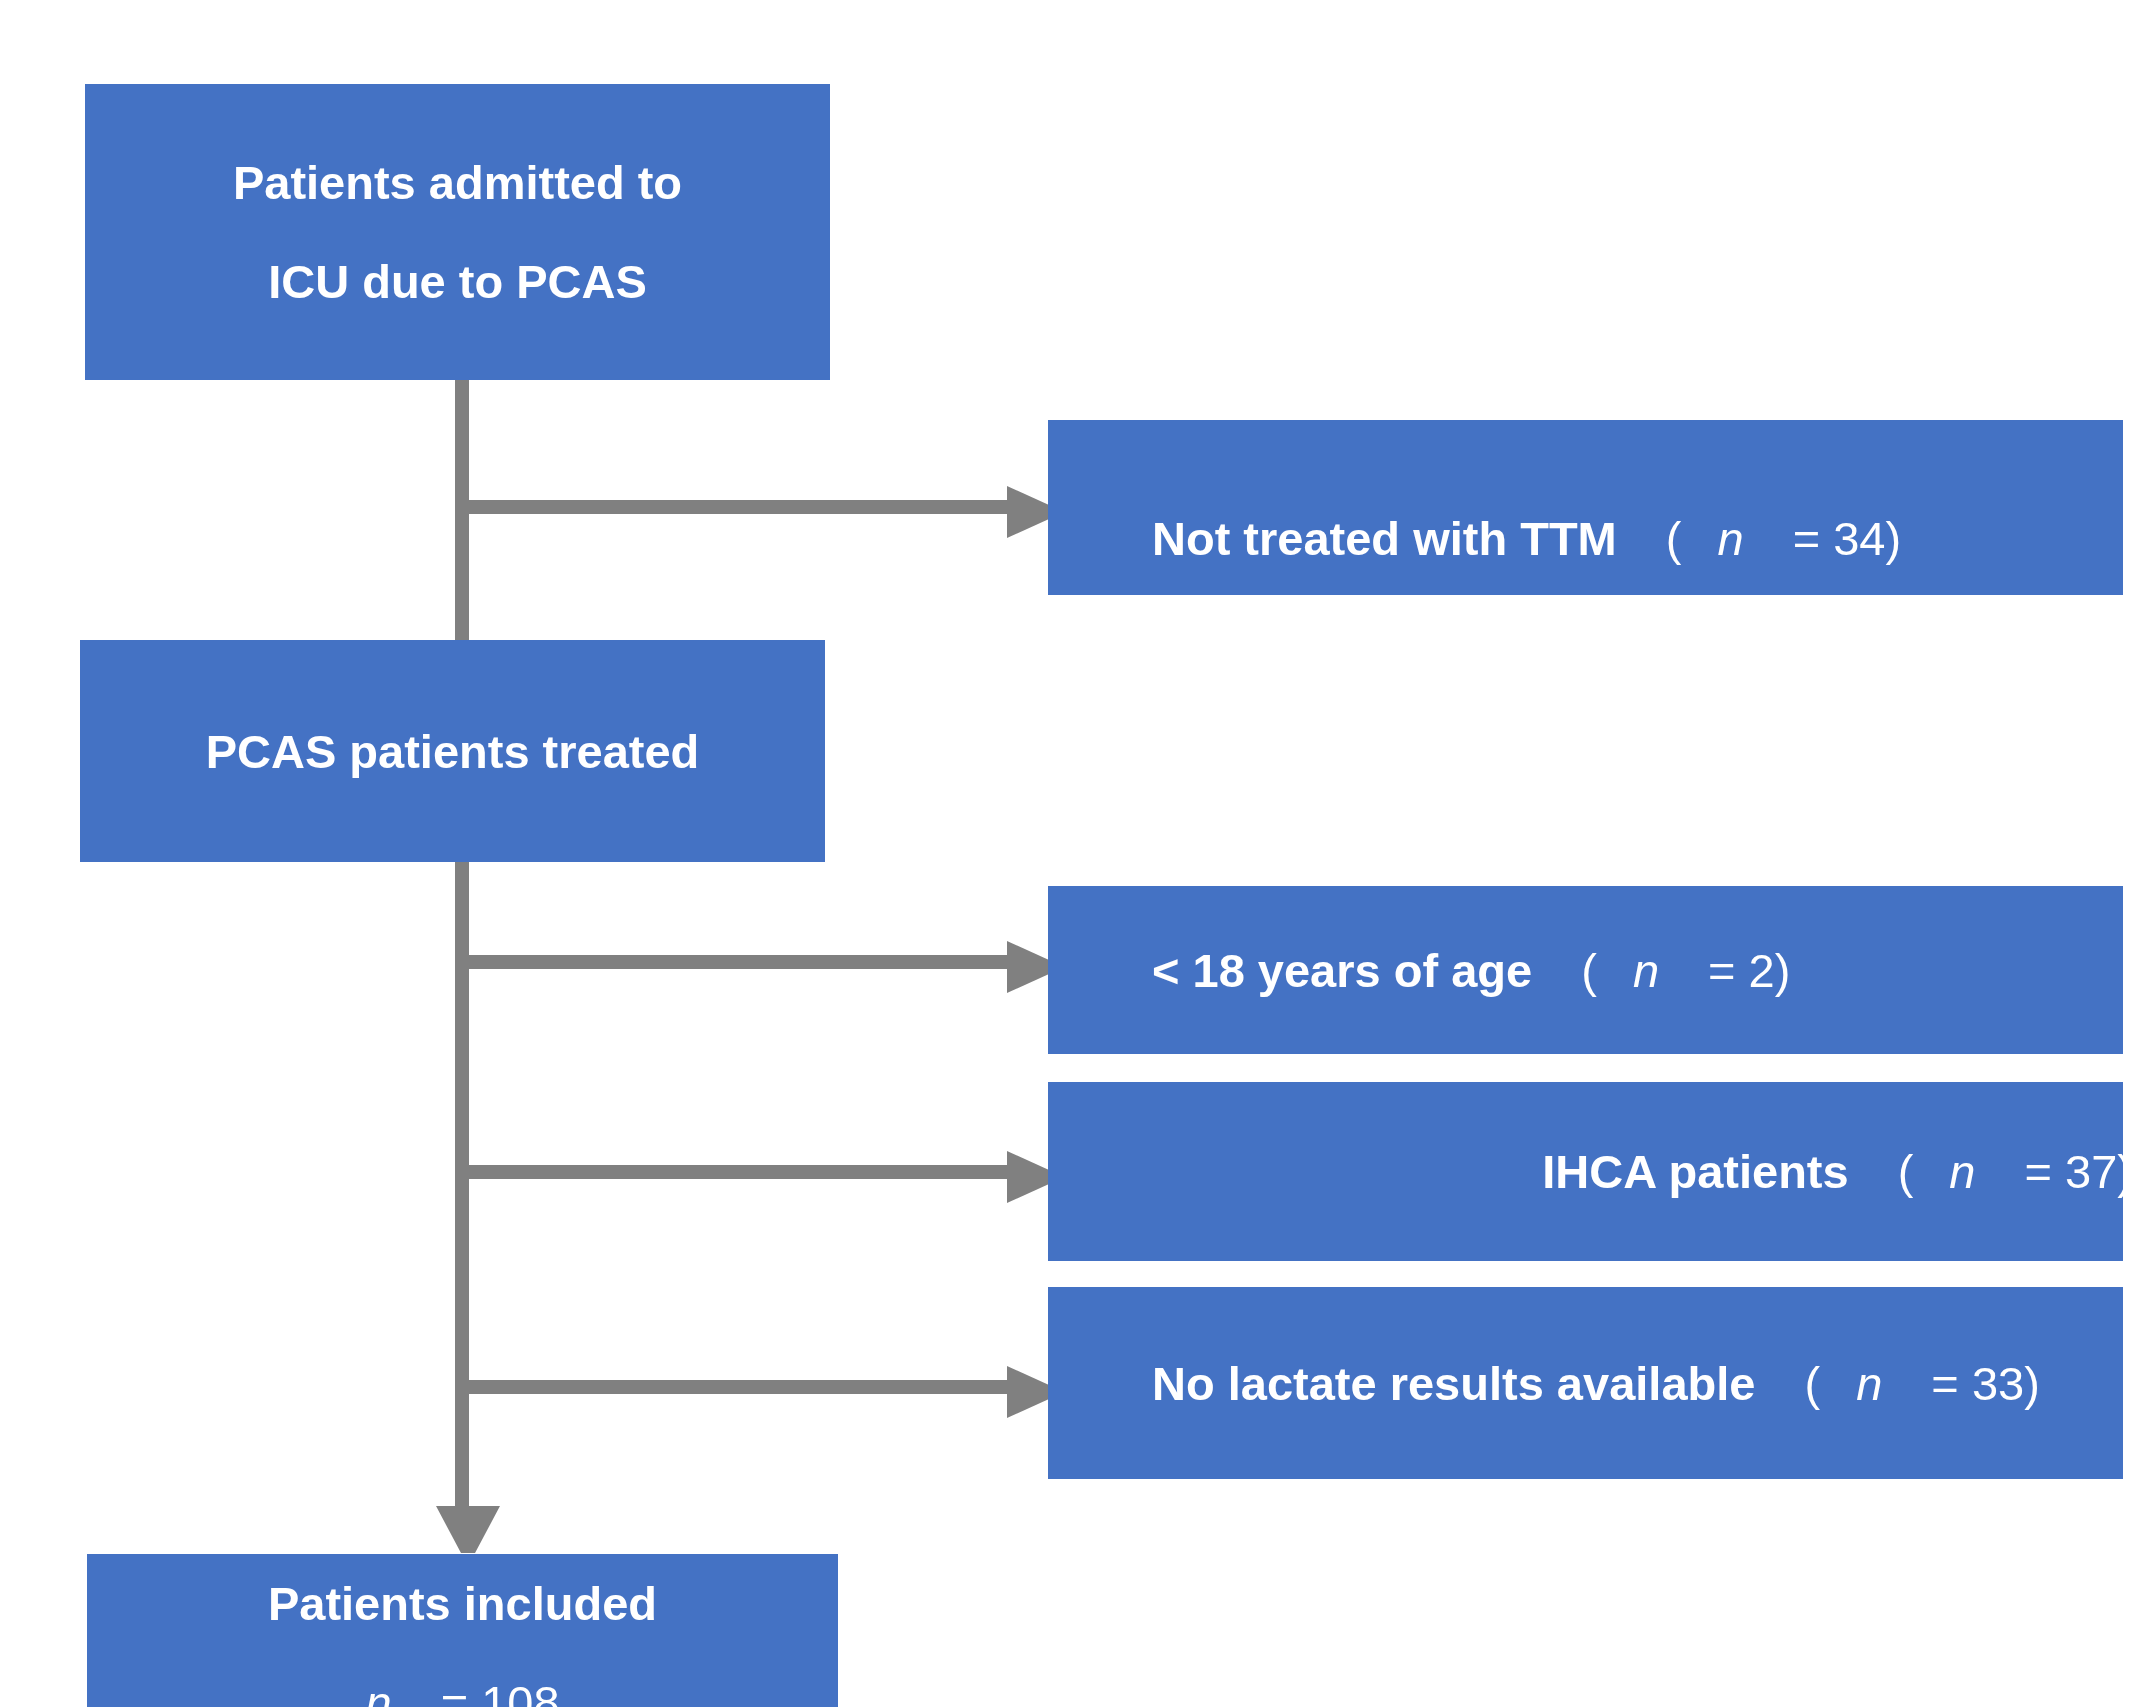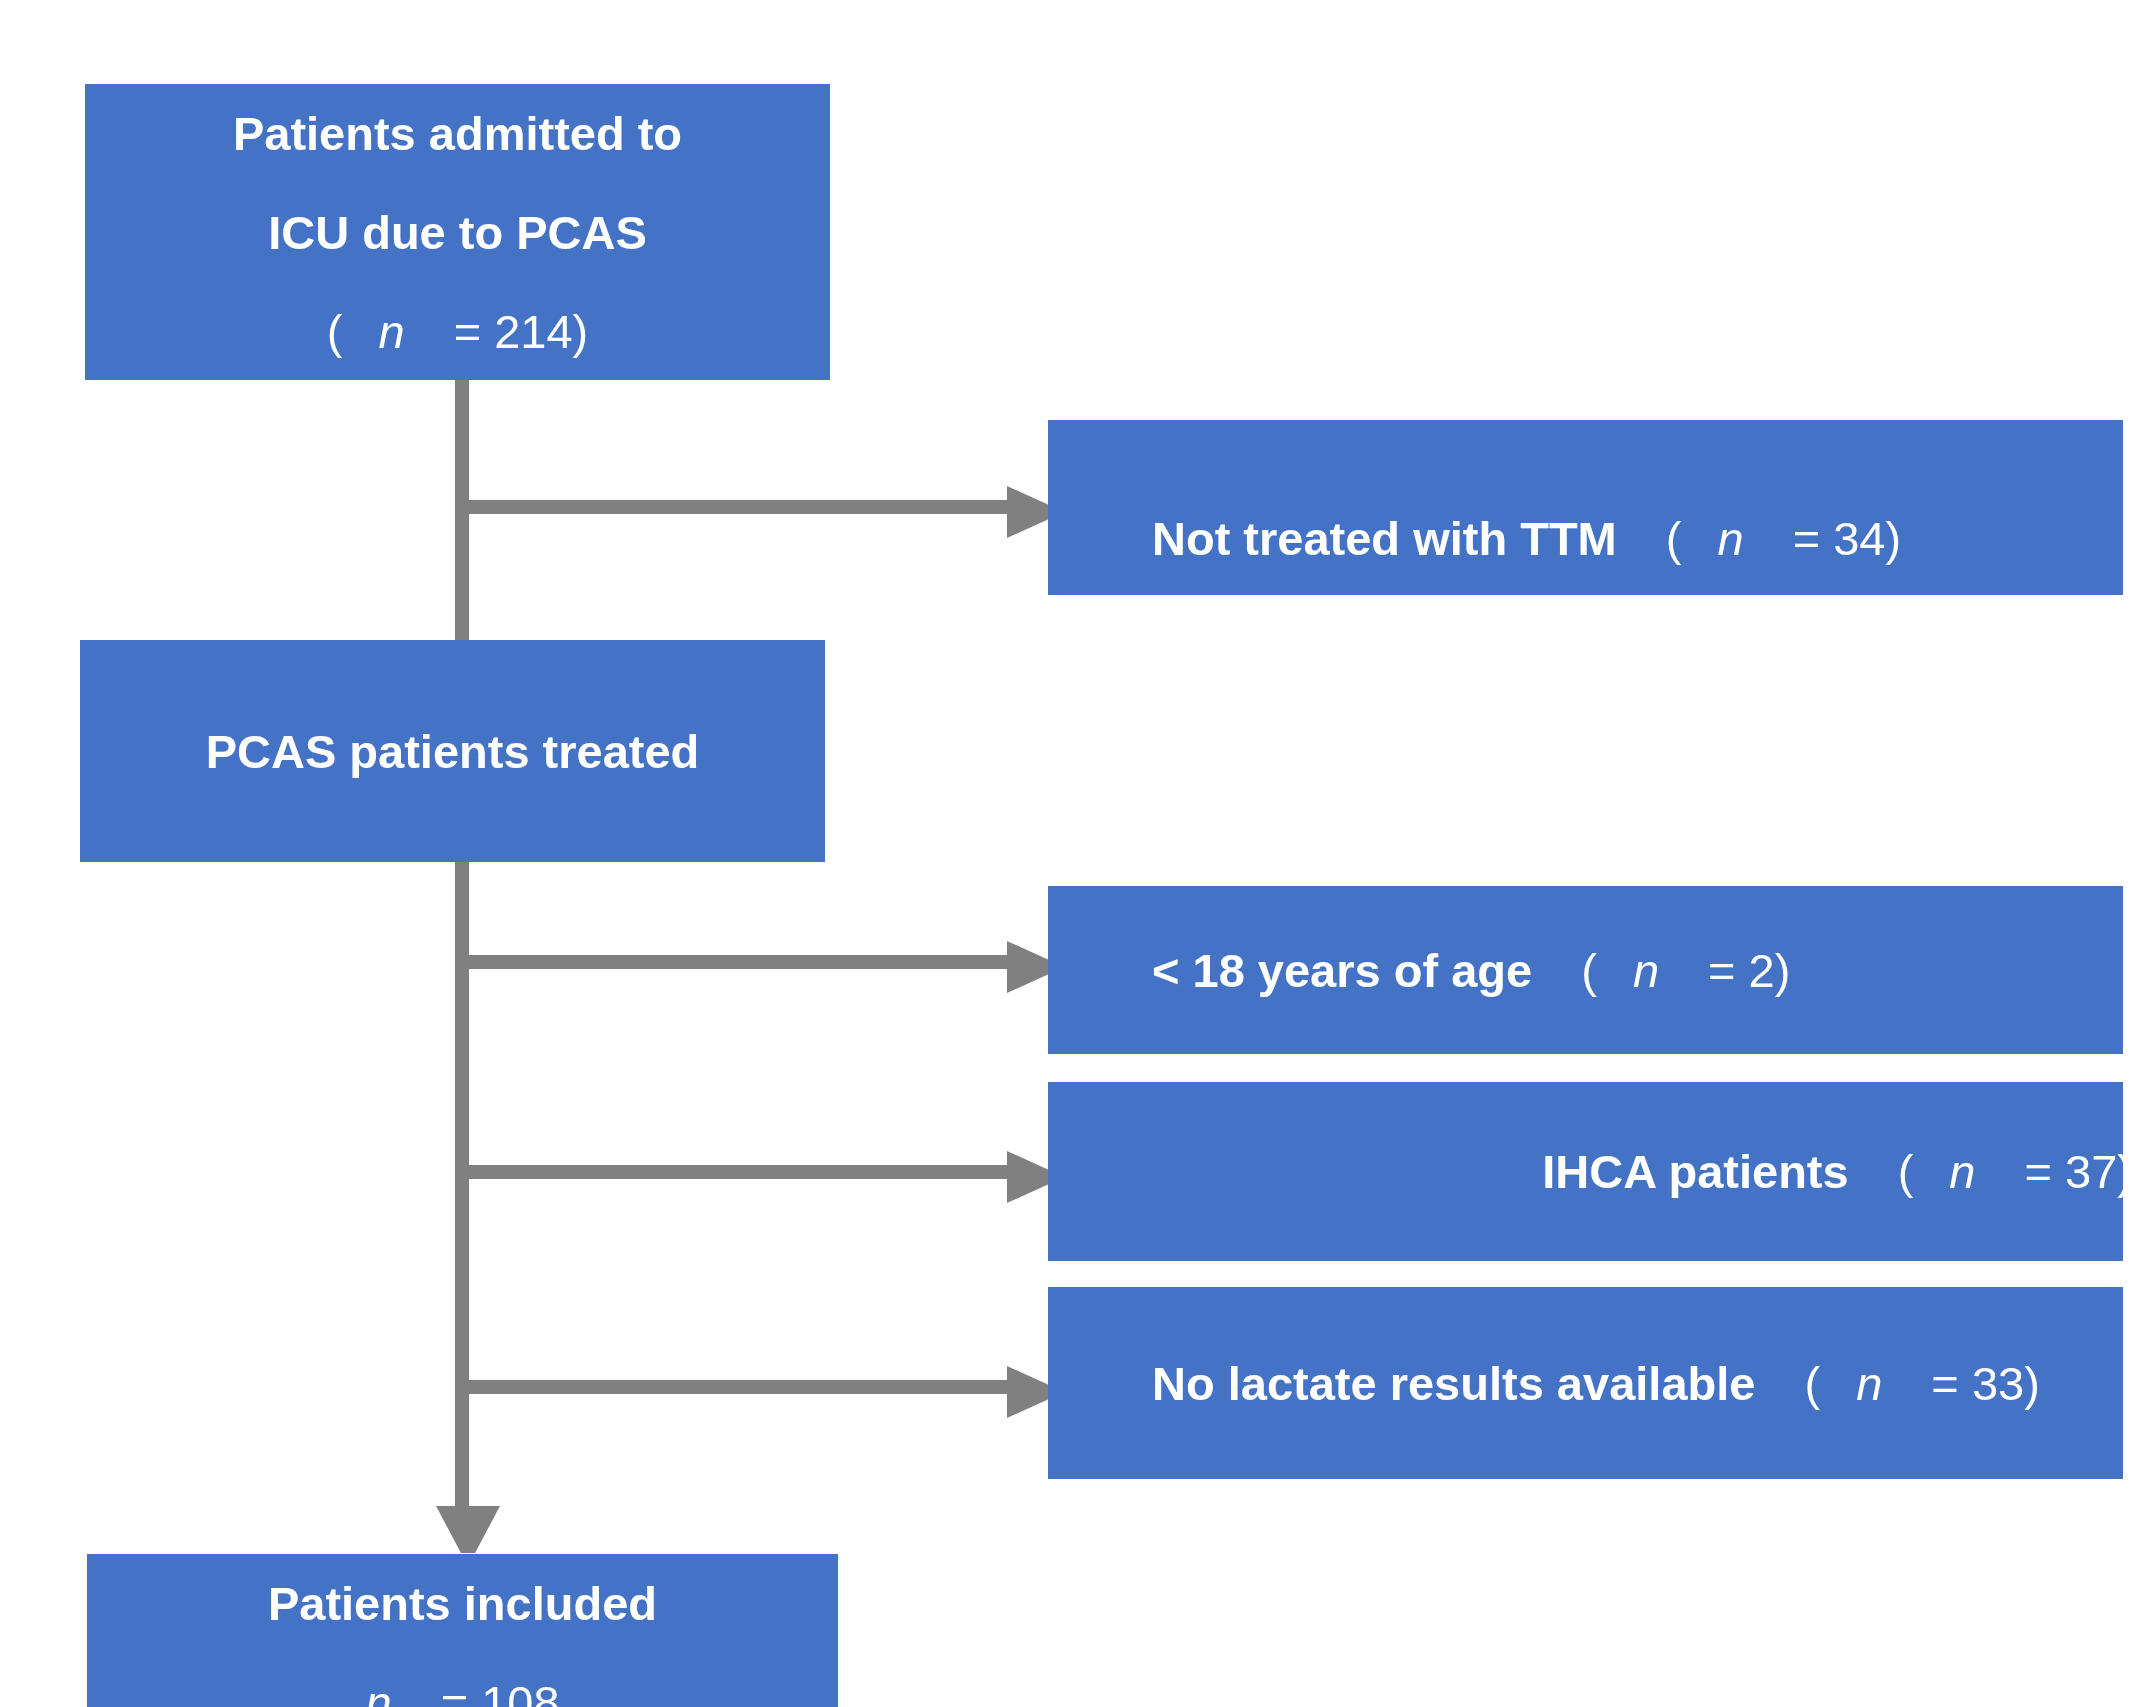--- a/index.html
+++ b/index.html
@@ -104,21 +104,20 @@
 
   <div class="hline" id="branch3-line"></div>
   <div class="arrowhead-right" id="branch3-head"></div>
 
   <div class="hline" id="branch4-line"></div>
   <div class="arrowhead-right" id="branch4-head"></div>
 
   <div class="box center-text" id="box-admitted">
     <div class="line bold">Patients admitted to</div>
     <div class="line bold">ICU due to PCAS</div>
-    <div class="line"><span class="reg">(</span><span class="ital">n</span><span class="reg"> = 214)</span></div>
   </div>
 
   <div class="box left-text" id="box-not-ttm">
     <div class="line"><span class="bold">Not treated with TTM</span><span class="reg"> (</span><span class="ital">n</span><span class="reg"> = 34)</span></div>
   </div>
 
   <div class="box center-text" id="box-treated">
     <div class="line bold">PCAS patients treated</div>
   </div>
 

